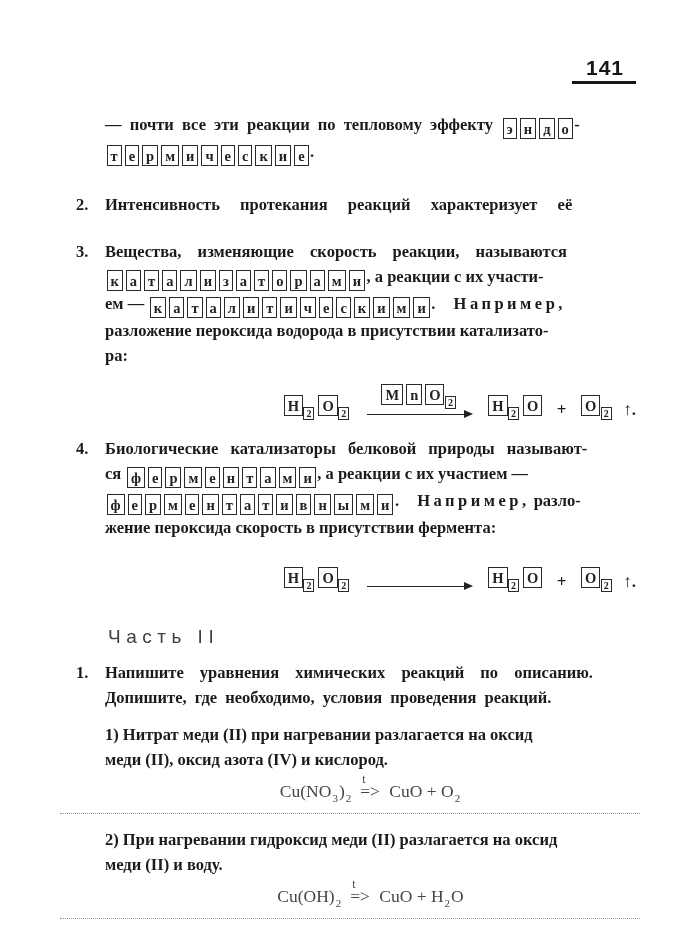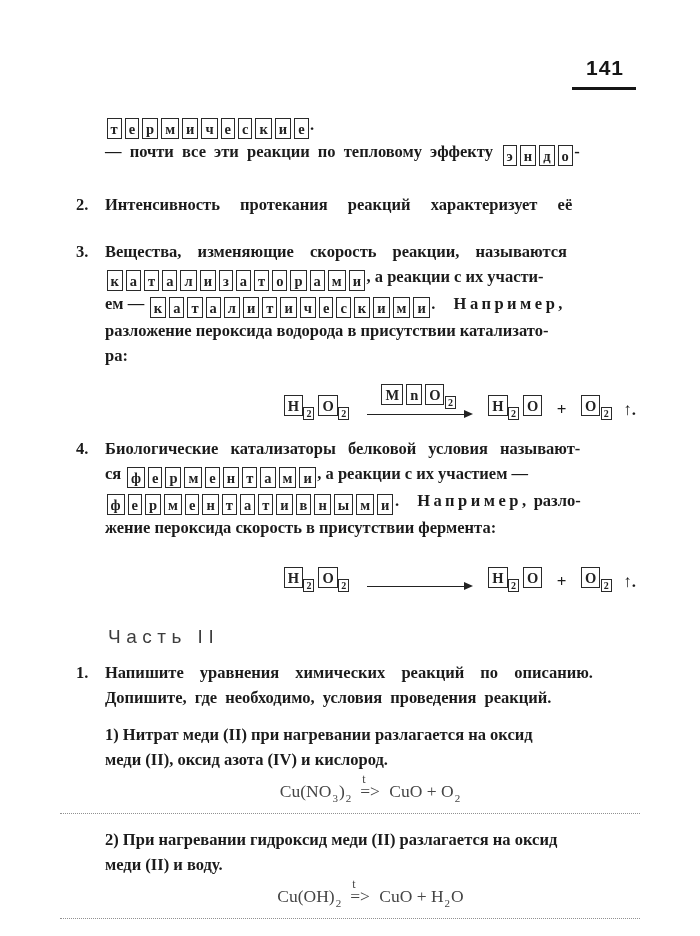--- a/index.html
+++ b/index.html
@@ -6,21 +6,21 @@
   html,body { margin:0; padding:0; background:#ffffff; }
   .page {
     position:relative; width:700px; height:936px; background:#fff; overflow:hidden;
     font-family:"Liberation Serif", serif; color:#1b1b1b;
     padding:56px 64px 0 76px;
   }
   .header { text-align:right; height:32px; }
   .page-num {
     display:inline-block; font-family:"Liberation Sans", sans-serif; font-weight:700;
     font-size:21px; letter-spacing:1px; color:#161616;
-    border-bottom:3.5px solid #161616; padding:0 12px 7px 14px;
+    border-bottom:3.5px solid #161616; padding:0 12px 1px 14px;
   }
   .line { line-height:25px; font-size:16.5px; font-weight:700; white-space:nowrap; }
   .ws4 { word-spacing:4px; } .ws8 { word-spacing:8px; }
   .ws12 { word-spacing:12px; } .ws16 { word-spacing:16px; }
   .intro { margin:24px 0 0 29px; }
   .item { display:flex; }
   .item .num { width:29px; font-weight:700; font-size:16.5px; line-height:25px; flex:none; }
   .item .body { flex:1; min-width:0; }
   .mt26 { margin-top:26px; } .mt22 { margin-top:22px; } .mt12 { margin-top:12px; } .mt8 { margin-top:12px; }
   
@@ -65,26 +65,26 @@
 </head>
 <body>
 
 <div class="page">
 
   <div class="header">
     <span class="page-num">141</span>
   </div>
 
   <div class="intro">
-    <div class="line">
-      <span class="boxes"><span class="lbox">т</span><span class="lbox">е</span><span class="lbox">р</span><span class="lbox">м</span><span class="lbox">и</span><span class="lbox">ч</span><span class="lbox">е</span><span class="lbox">с</span><span class="lbox">к</span><span class="lbox">и</span><span class="lbox">е</span></span><span>.</span>
-    </div>
     <div class="line ws4">
       <span>— почти все эти реакции по тепловому эффекту</span>
       <span class="boxes"><span class="lbox">э</span><span class="lbox">н</span><span class="lbox">д</span><span class="lbox">о</span></span><span>-</span>
+    </div>
+    <div class="line">
+      <span class="boxes"><span class="lbox">т</span><span class="lbox">е</span><span class="lbox">р</span><span class="lbox">м</span><span class="lbox">и</span><span class="lbox">ч</span><span class="lbox">е</span><span class="lbox">с</span><span class="lbox">к</span><span class="lbox">и</span><span class="lbox">е</span></span><span>.</span>
     </div>
   </div>
 
   <div class="item mt26">
     <div class="num">2.</div>
     <div class="body">
       <div class="line ws16">Интенсивность протекания реакций характеризует её</div>
     </div>
   </div>
 
@@ -113,21 +113,21 @@
         <span class="plus">+</span>
         <span class="boxes"><span class="lbox">O</span><span class="sbox">2</span></span>
         <span class="up">↑.</span>
       </div>
     </div>
   </div>
 
   <div class="item mt12">
     <div class="num">4.</div>
     <div class="body">
-      <div class="line ws8">Биологические катализаторы белковой условия называют-</div>
+      <div class="line ws8">Биологические катализаторы белковой природы называют-</div>
       <div class="line">
         <span>ся</span>
         <span class="boxes"><span class="lbox">ф</span><span class="lbox">е</span><span class="lbox">р</span><span class="lbox">м</span><span class="lbox">е</span><span class="lbox">н</span><span class="lbox">т</span><span class="lbox">а</span><span class="lbox">м</span><span class="lbox">и</span></span><span>, а реакции с их участием —</span>
       </div>
       <div class="line">
         <span class="boxes"><span class="lbox">ф</span><span class="lbox">е</span><span class="lbox">р</span><span class="lbox">м</span><span class="lbox">е</span><span class="lbox">н</span><span class="lbox">т</span><span class="lbox">а</span><span class="lbox">т</span><span class="lbox">и</span><span class="lbox">в</span><span class="lbox">н</span><span class="lbox">ы</span><span class="lbox">м</span><span class="lbox">и</span></span><span>.</span>
         <span class="naprimer gap-l">Например,</span>
         <span class="gap-s">разло-</span>
       </div>
       <div class="line">жение пероксида скорость в присутствии фермента:</div>

